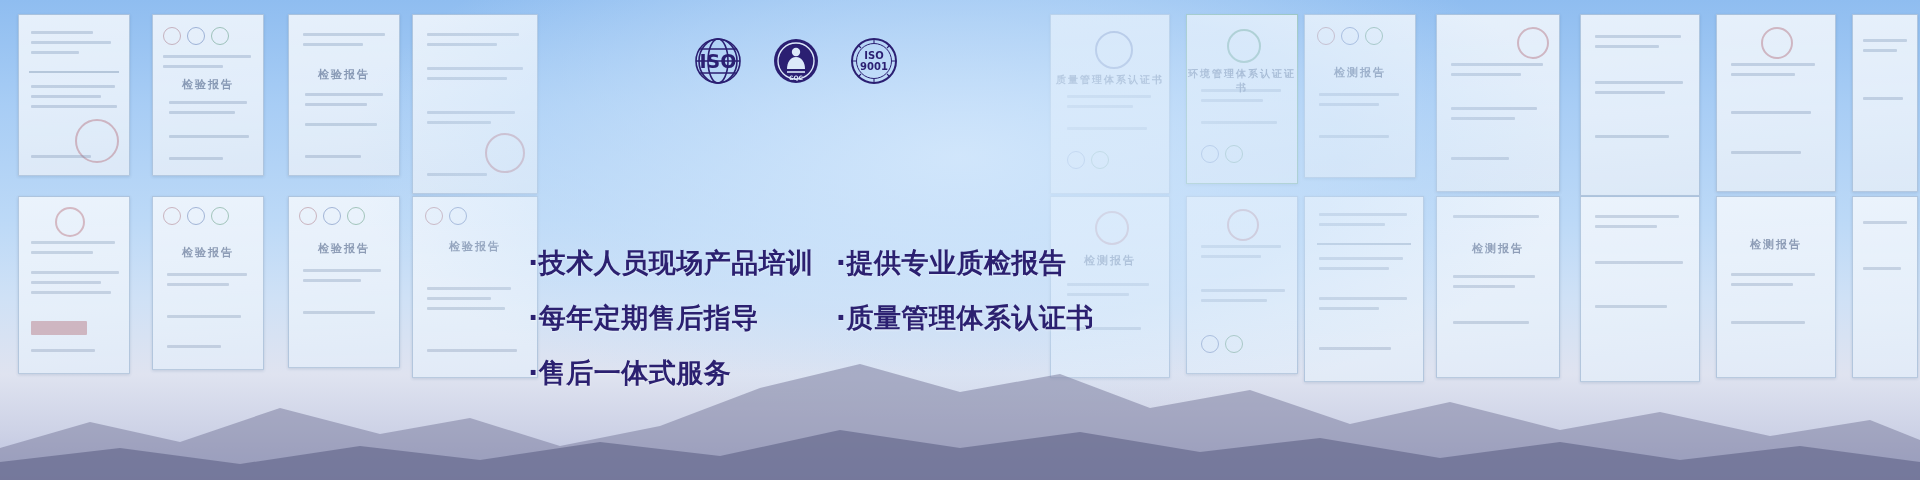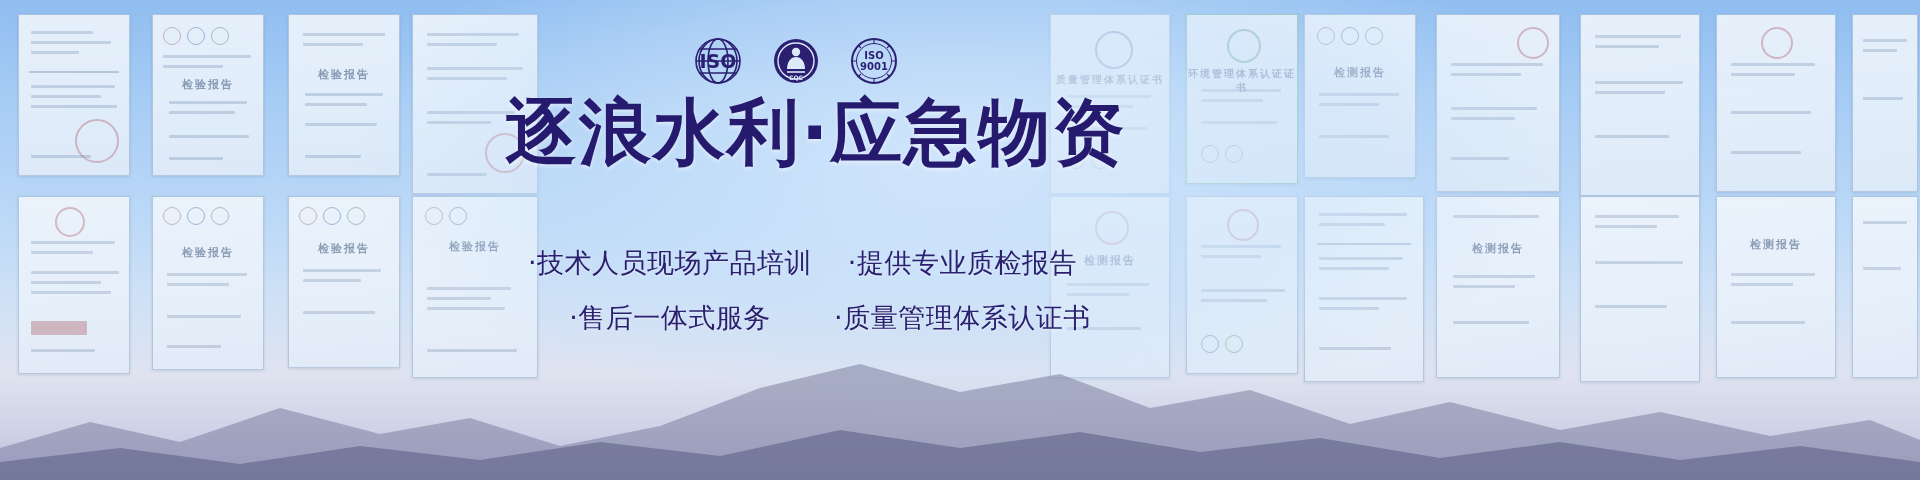--- a/index.html
+++ b/index.html
@@ -64,25 +64,24 @@
     font-family:"DejaVu Sans","Liberation Sans",sans-serif;
     white-space:nowrap;
   }
   
   #bullets{
     position:absolute;left:528px;top:245px;width:540px;
     display:flex;gap:22px;
   }
   .bcol{display:flex;flex-direction:column;gap:19px;}
   .bitem{
-    font-size:27px;font-weight:normal;color:#2b2070;white-space:nowrap;
+    font-size:27px;font-weight:bold;color:#2b2070;white-space:nowrap;
     font-family:"DejaVu Sans","Liberation Sans",sans-serif;
     letter-spacing:.5px;
     text-shadow:0 1px 2px rgba(255,255,255,.45);
-    text-align:center;
   }
 </style>
 </head>
 <body>
 
 <div id="banner">
 
   <div id="cert-wall">
 
     <div class="cert" style="left:18px;top:14px;width:110px;height:160px;">
@@ -327,26 +326,26 @@
         <circle cx="28" cy="28" r="17.5" fill="none" stroke="#2b1f72" stroke-width="1"></circle>
         <g stroke="#2b1f72" stroke-width="1.1">
           <path d="M28,6 V10 M28,46 V50 M6,28 H10 M46,28 H50 M12,12 L15,15 M44,12 L41,15 M12,44 L15,41 M44,44 L41,41"></path>
         </g>
         <text x="28" y="26" text-anchor="middle" font-family="'DejaVu Sans',sans-serif" font-size="10" font-weight="bold" fill="#2b1f72">ISO</text>
         <text x="28" y="37" text-anchor="middle" font-family="'DejaVu Sans',sans-serif" font-size="10" font-weight="bold" fill="#2b1f72">9001</text>
       </svg>
     </div>
   </div>
 
-  <div id="headline">逐浪水利·应急物资</div>
 
 
   <div id="bullets">
     <div class="bcol">
       <div class="bitem">·技术人员现场产品培训</div>
+      <div class="bitem">·每年定期售后指导</div>
       <div class="bitem">·售后一体式服务</div>
     </div>
     <div class="bcol">
       <div class="bitem">·提供专业质检报告</div>
       <div class="bitem">·质量管理体系认证书</div>
     </div>
   </div>
 
 </div>
 

